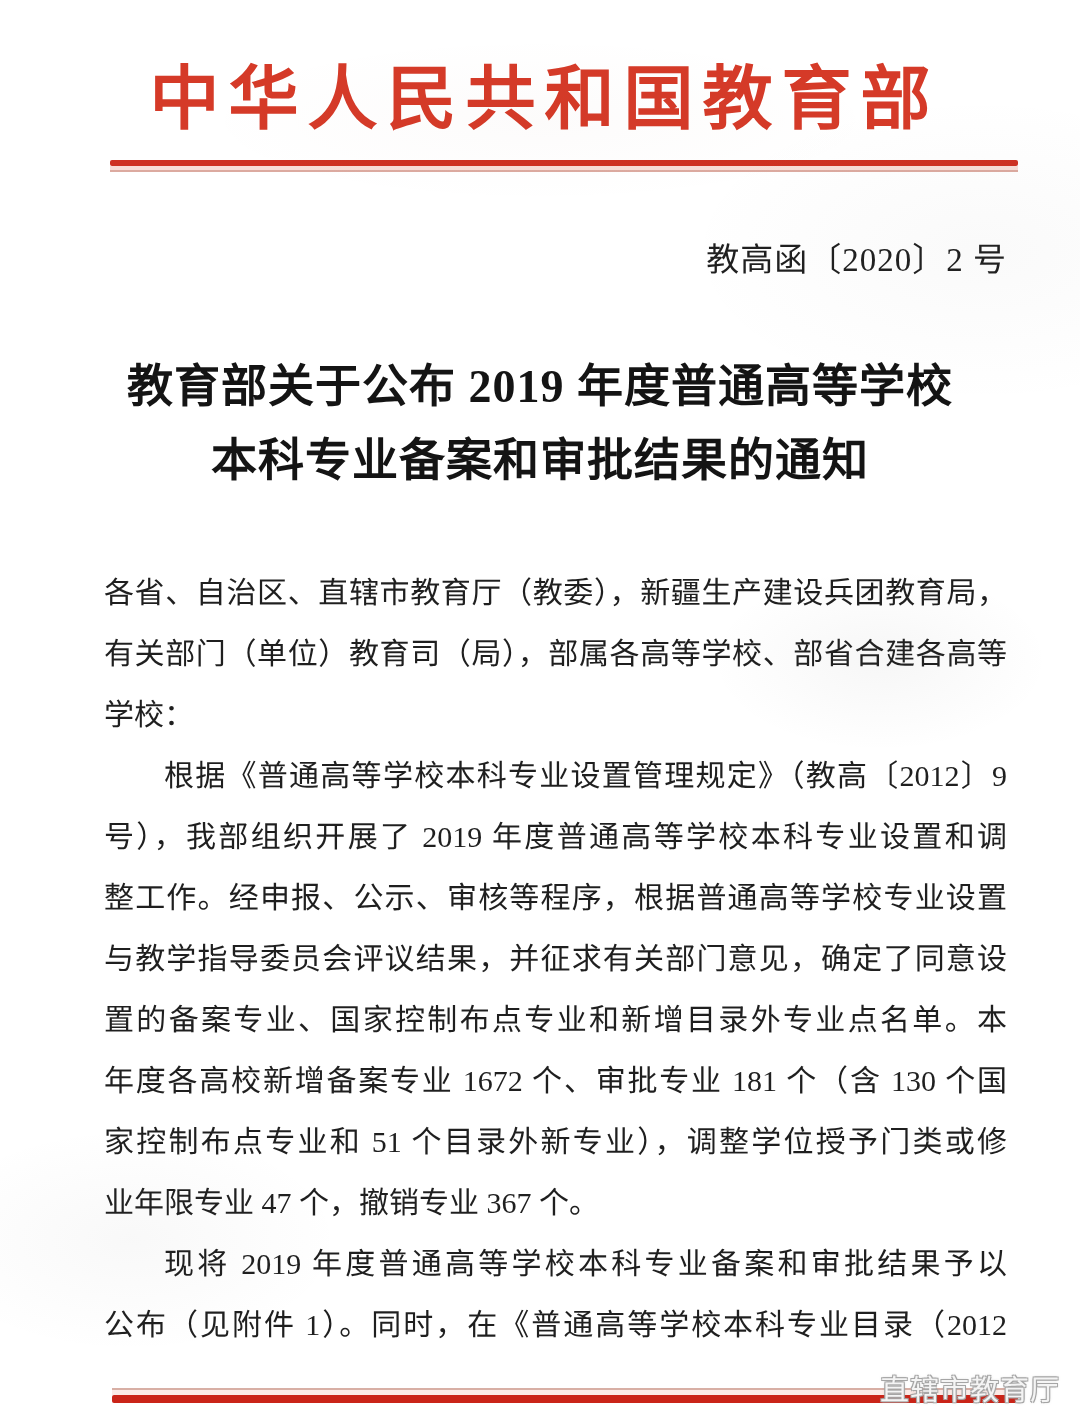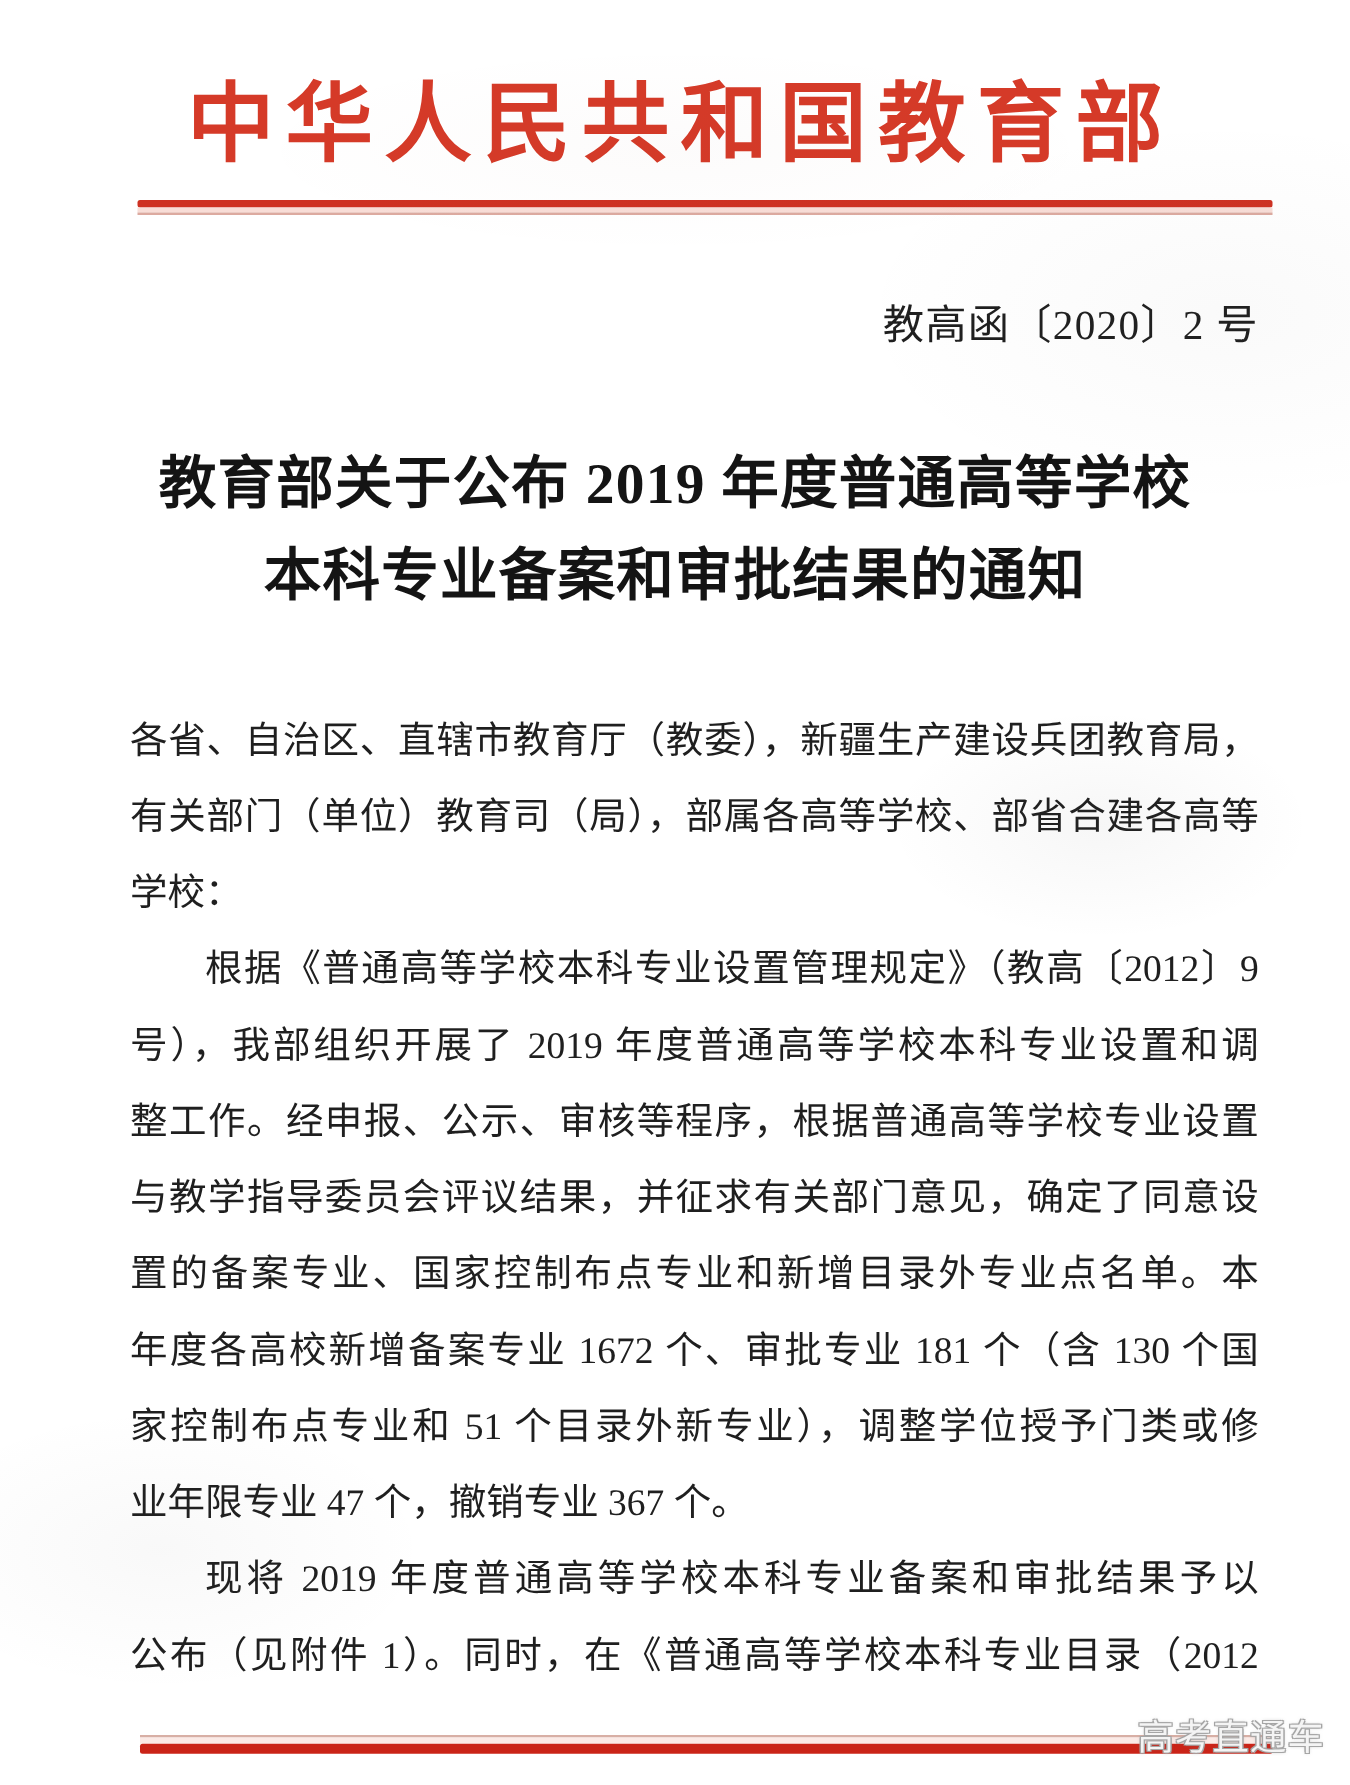--- a/index.html
+++ b/index.html
@@ -112,15 +112,15 @@
     <div class="ln indent">现将 2019 年度普通高等学校本科专业备案和审批结果予以</div>
     <div class="ln">公布（见附件 1）。同时，在《普通高等学校本科专业目录（2012</div>
   </div>
 
   <div class="rule-bottom">
     <div class="thin"></div>
     <div class="gap"></div>
     <div class="thick"></div>
   </div>
 
-  <div class="watermark">高考直通车</div>
+  <div class="watermark">直辖市教育厅</div>
 
 </div>
 
 </body></html>

